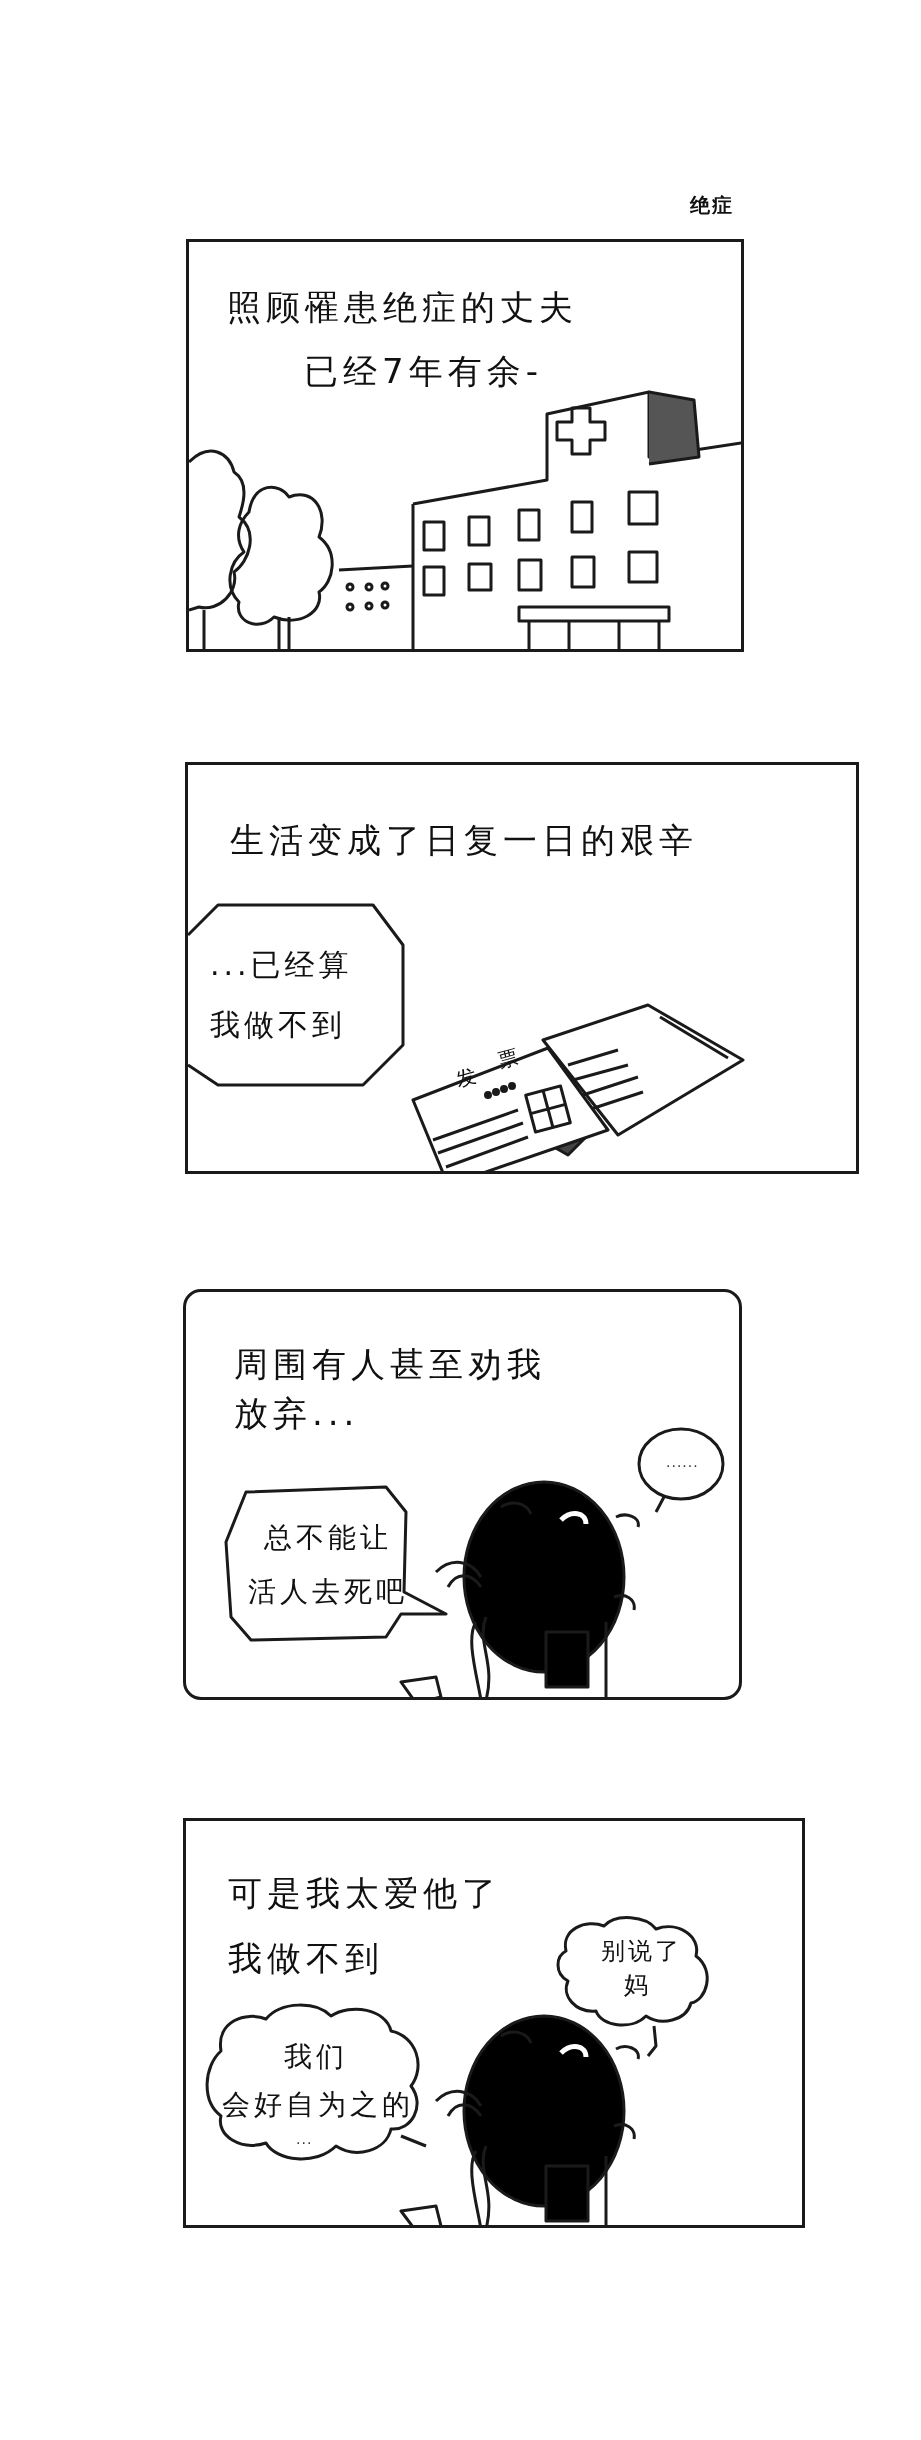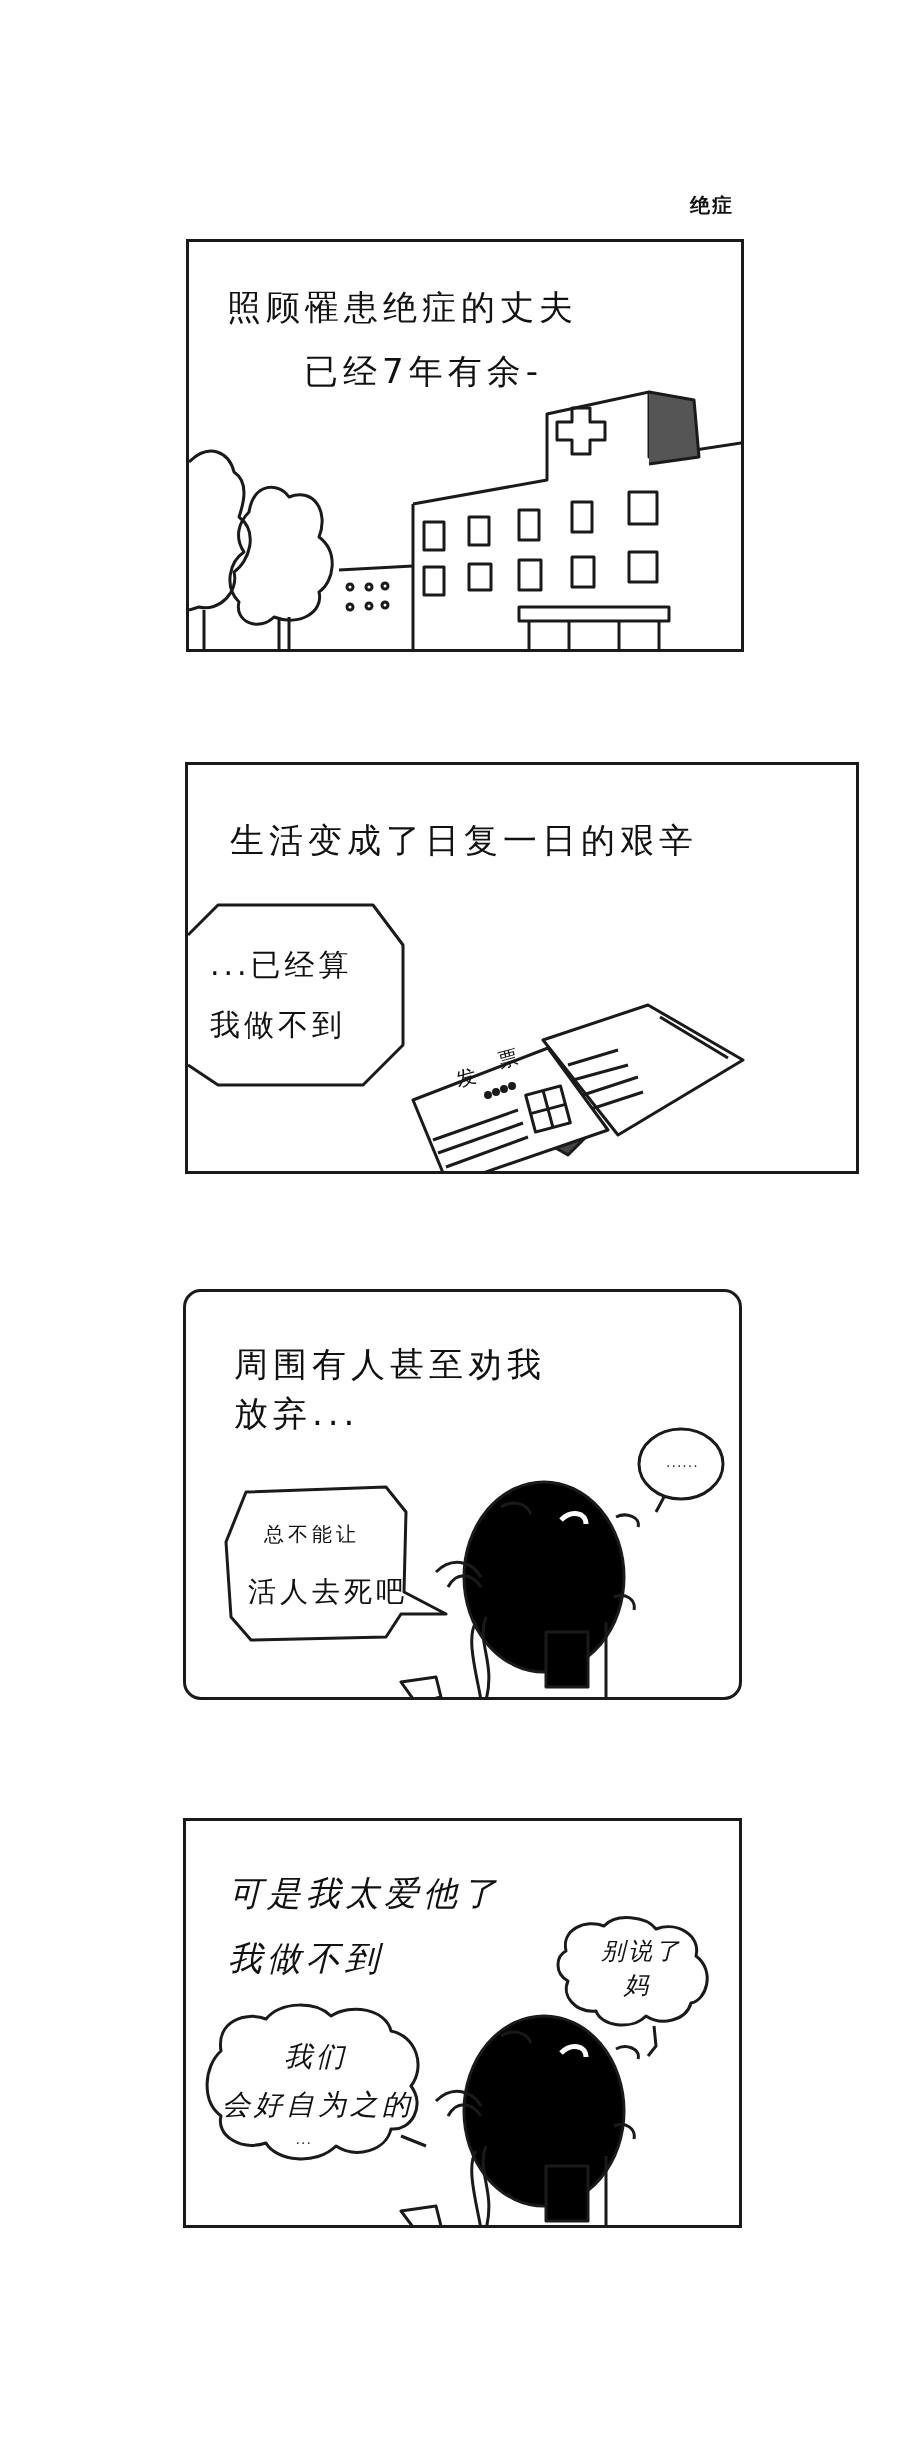--- a/index.html
+++ b/index.html
@@ -100,26 +100,26 @@
       <ellipse cx="358" cy="285" rx="80" ry="95" fill="#000"></ellipse>
       <rect x="360" y="340" width="42" height="55" fill="#000"></rect>
       <path d="M375 228 C385 218 400 220 400 232" stroke="#fff" stroke-width="5"></path>
       <path d="M250 280 C265 265 285 268 295 285 M262 295 C270 280 285 280 295 295 M315 215 C325 208 340 210 345 222 M430 225 C440 220 455 225 452 235 M428 305 C440 300 450 308 448 318 M290 330 C280 345 290 380 295 408 M300 325 C290 350 310 370 300 408 M420 330 L420 411"></path>
 
       <path d="M215 390 L250 385 L255 405 L230 411 Z" fill="#fff"></path>
     </g>
   </svg>
   <div class="caption" style="left:48px; top:55px;">周围有人甚至劝我</div>
   <div class="caption" style="left:48px; top:104px;">放弃...</div>
-  <div class="bubble-text" style="left:78px; top:232px; font-size:20px;font-family:Liberation Serif, serif;">总不能让</div>
+  <div class="bubble-text" style="left:78px; top:232px; font-size:28px;font-family:Liberation Serif, serif;">总不能让</div>
   <div class="bubble-text" style="left:62px; top:286px; font-size:28px;">活人去死吧</div>
   <div class="dots" style="left:480px; top:162px;">......</div>
 </div>
 
-<div class="panel" style="left:183px; top:1818px; width:559px; height:410px;font-style:italic;">
+<div class="panel" style="left:183px; top:1818px; width:622px; height:410px;">
   <svg class="art" width="559" height="410">
     <g fill="none" stroke="#1a1a1a" stroke-width="3" stroke-linejoin="round">
 
       <path d="M35 230 C30 200 60 190 80 198 C95 180 130 180 145 195 C165 182 200 188 205 210 C230 215 240 245 225 265 C240 285 225 310 205 308 C200 330 170 338 150 325 C130 345 90 340 80 322 C55 330 30 315 35 295 C15 280 18 245 35 230 Z" fill="#fff"></path>
       <path d="M215 315 L240 325"></path>
 
       <path d="M380 130 C375 108 400 98 418 105 C430 92 460 95 470 108 C492 100 515 115 510 135 C530 150 520 180 505 182 C500 200 475 205 460 195 C445 210 415 205 410 190 C390 192 375 175 382 160 C368 152 370 135 380 130 Z" fill="#fff"></path>
       <path d="M468 205 L470 225 L462 235"></path>
 
       <ellipse cx="358" cy="290" rx="80" ry="95" fill="#000"></ellipse>

